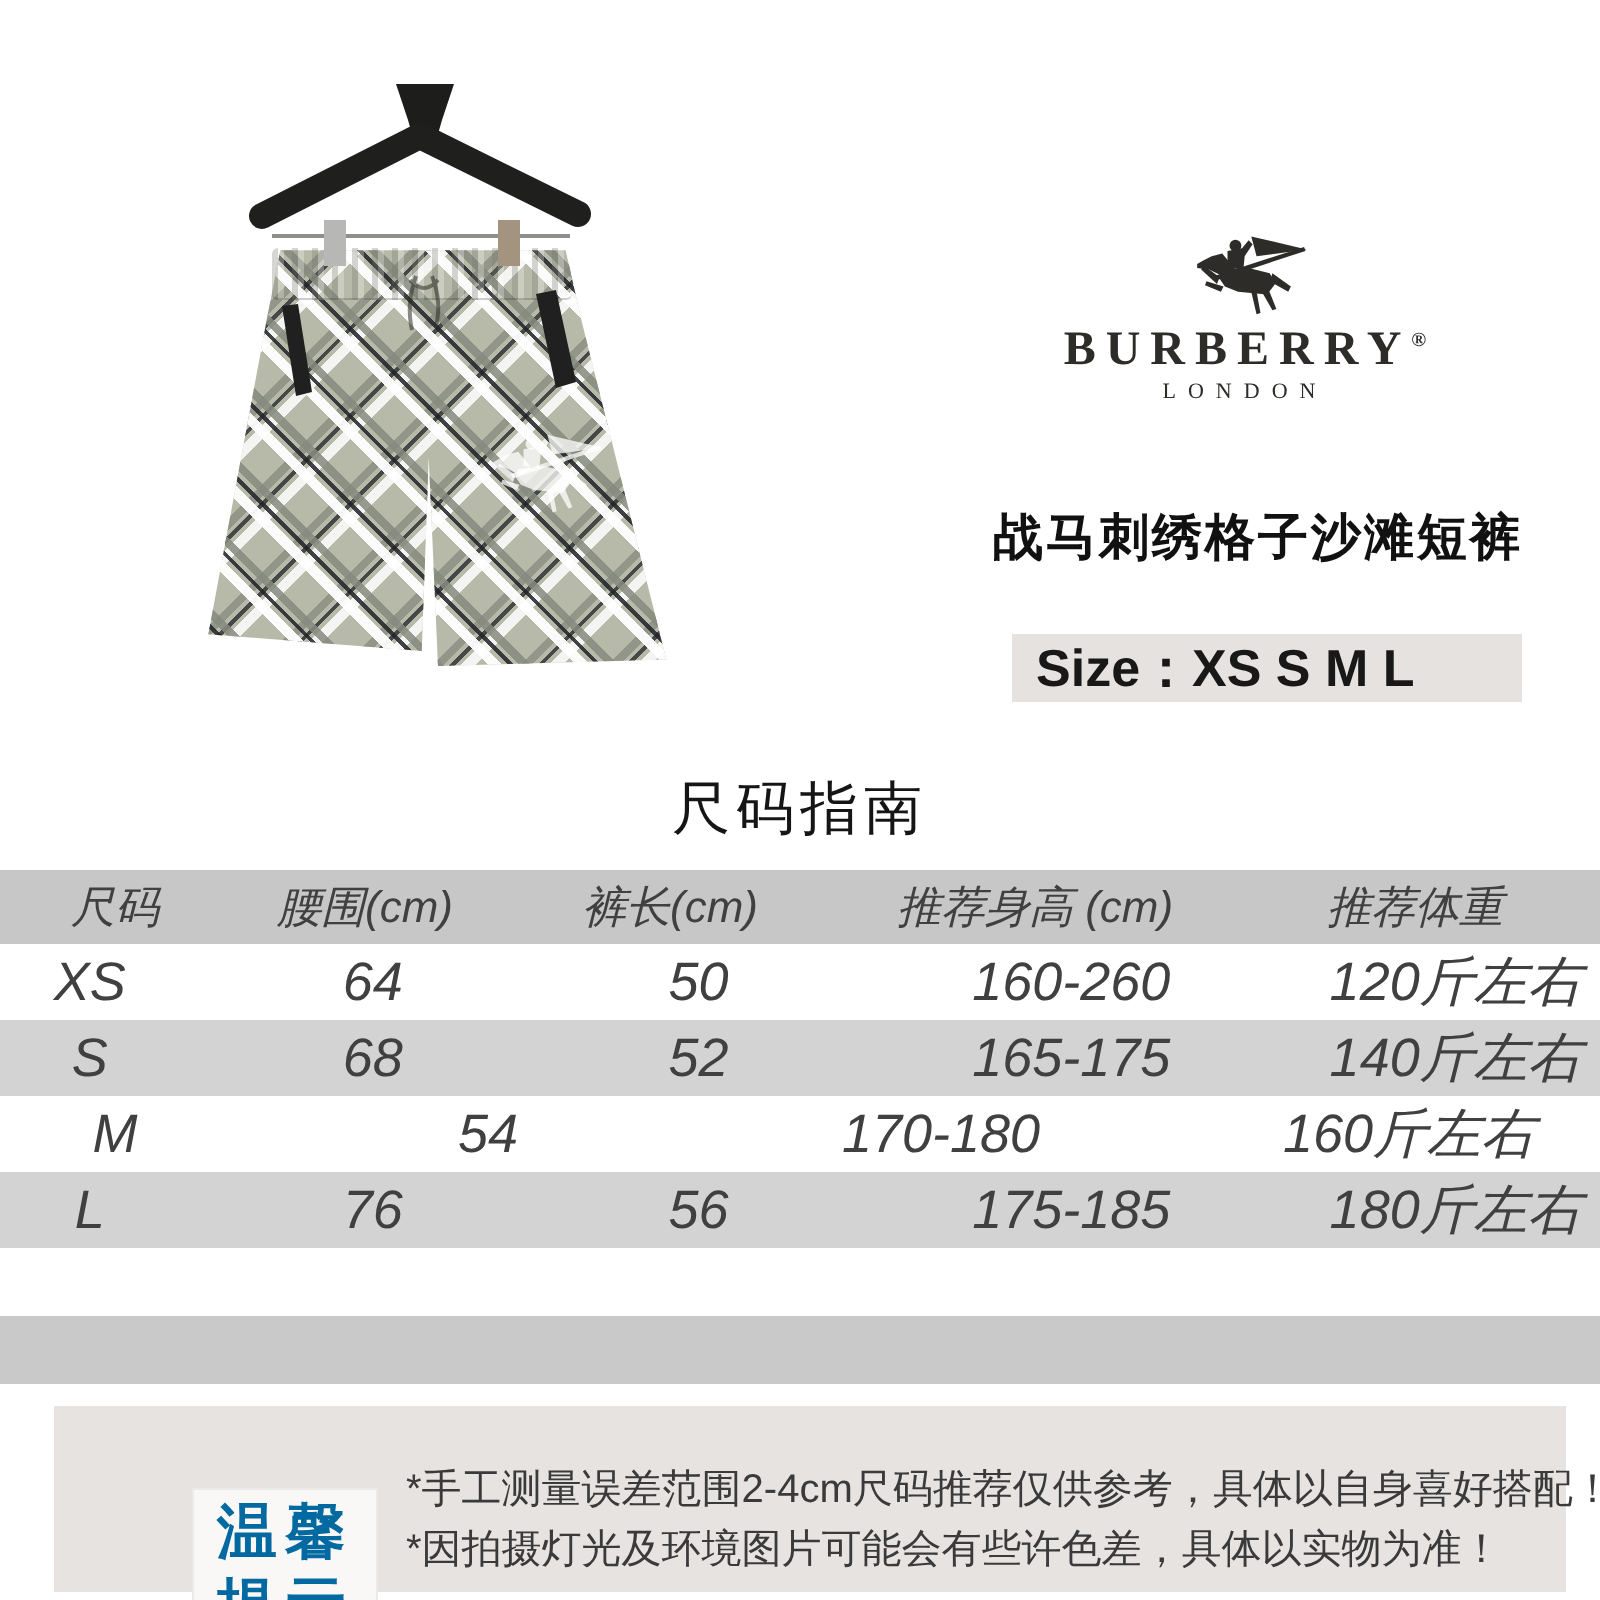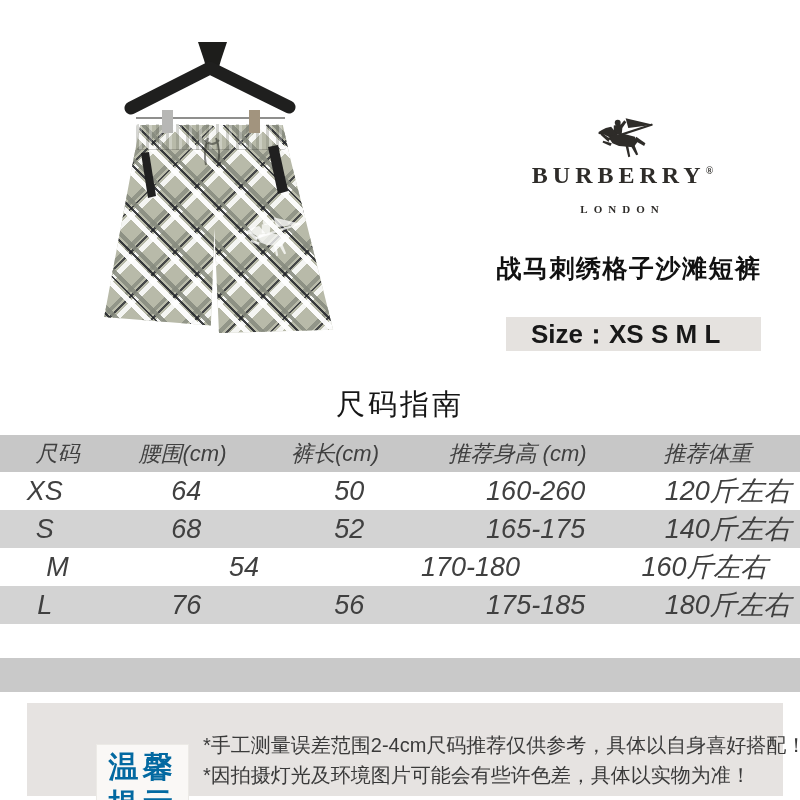--- a/index.html
+++ b/index.html
@@ -34,27 +34,27 @@
     border-bottom:1px solid rgba(60,60,55,.25); border-radius:3px;
   }
 
   
   .logo { position:absolute; left:500px; top:116px; width:245px; text-align:center; color:#2e2c29; }
   .logo .emblem { display:block; margin:0 auto 2px auto; fill:#2e2c29; }
   .brand-name { font-family:"Liberation Serif", serif; font-weight:700; font-size:24px;
                 letter-spacing:5px; color:#2e2c29; white-space:nowrap; }
   .brand-name sup { font-size:10px; letter-spacing:0; vertical-align:super; }
   .brand-city { font-family:"Liberation Serif", serif; font-size:11px; letter-spacing:6px;
-                margin-top:14px; color:#2e2c29;font-weight:bold; }
+                margin-top:1px; color:#2e2c29; }
 
   
   .title { position:absolute; left:486px; top:252px; width:286px; text-align:center;
            font-size:25px; font-weight:900; letter-spacing:1.5px; color:#111; white-space:nowrap; }
   .size-box { position:absolute; left:506px; top:317px; width:255px; height:34px;
-              background:#e5e2df; line-height:34px; padding-left:25px;
+              background:#e5e2df; line-height:34px; padding-left:12px;
               font-size:26px; font-weight:600; color:#181818; }
 
   
   .guide-heading { position:absolute; left:0; top:385px; width:800px; text-align:center;
                    font-size:29px; font-weight:500; letter-spacing:3px; color:#151515; }
   .size-table { position:absolute; left:0; top:435px; width:800px; }
   .trow { display:flex; width:800px; }
   .trow.head { height:37px; line-height:37px; background:#c7c7c7; font-size:22px; font-weight:500; }
   .trow.data { height:38px; line-height:38px; font-size:27px; font-weight:400;gap:44px; }
   .trow.data.alt { background:#d3d3d3; }

